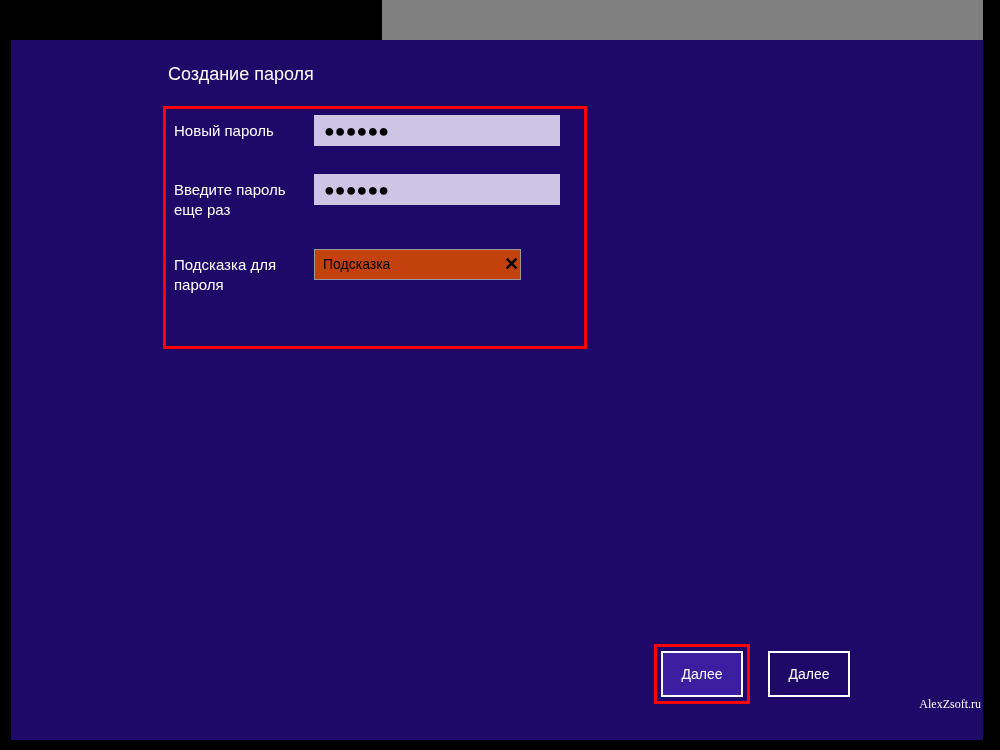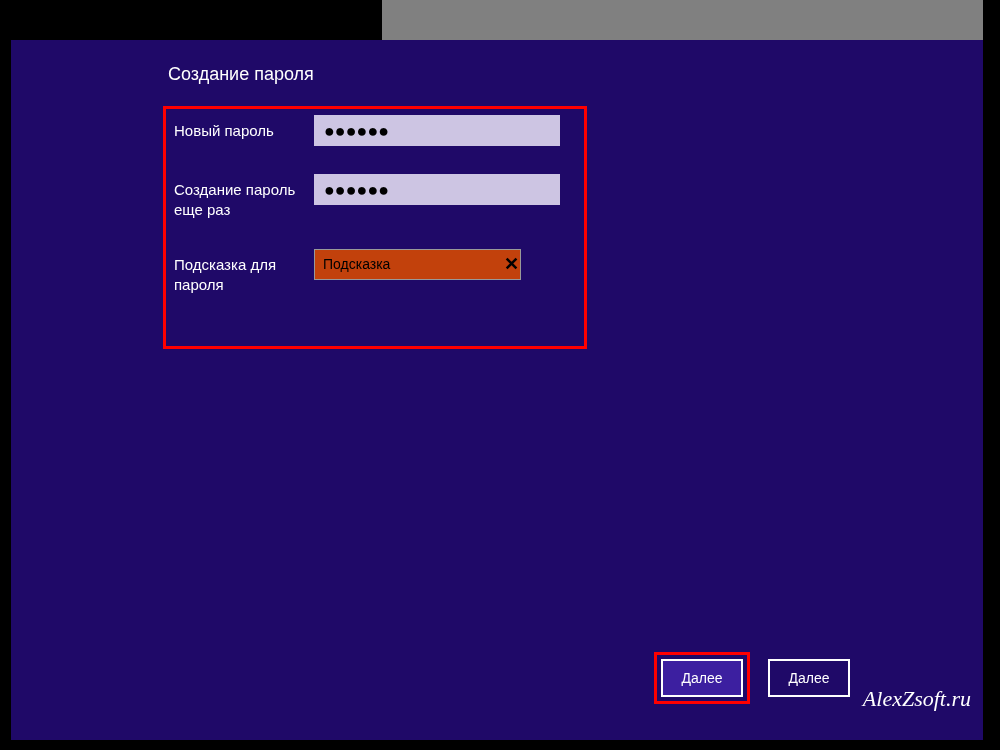--- a/index.html
+++ b/index.html
@@ -114,41 +114,40 @@
       display: flex;
       gap: 18px;
       align-items: center;
     }
     .next-highlight {
       border: 3px solid #ff0000;
       padding: 4px;
     }
     .btn {
       width: 82px;
-      height: 38px;
+      height: 46px;
       background: transparent;
       color: #fff;
       border: 2px solid #fff;
       font-size: 14px;
       cursor: pointer;
       display: flex;
       align-items: center;
       justify-content: center;
     }
     .btn-next {
       background: #3c1fa0;
     }
     .watermark {
       position: absolute;
       bottom: 28px;
-      right: 12px;
+      right: 2px;
       color: #fff;
-      font-style: italic;
       font-family: "Times New Roman", serif;
-      font-size: 22px;
+      font-size: 12px;
     }
   </style>
 </head>
 <body>
 
 <div class="bg-gray"></div>
 
 <div class="dialog">
 
   <div class="title">Создание пароля</div>
@@ -156,21 +155,21 @@
   <div class="form-box">
 
     <div class="row">
       <div class="label">Новый пароль</div>
       <div class="password-input">
         <span class="dots">●●●●●●</span>
       </div>
     </div>
 
     <div class="row">
-      <div class="label">Создание пароль еще раз</div>
+      <div class="label">Введите пароль еще раз</div>
       <div class="password-input">
         <span class="dots">●●●●●●</span>
       </div>
     </div>
 
     <div class="row" style="margin-bottom:12px;">
       <div class="label">Подсказка для пароля</div>
       <div class="hint-wrapper">
         <input class="hint-input" type="text" value="Подсказка" style="">
         <div class="clear-btn">✕</div>

